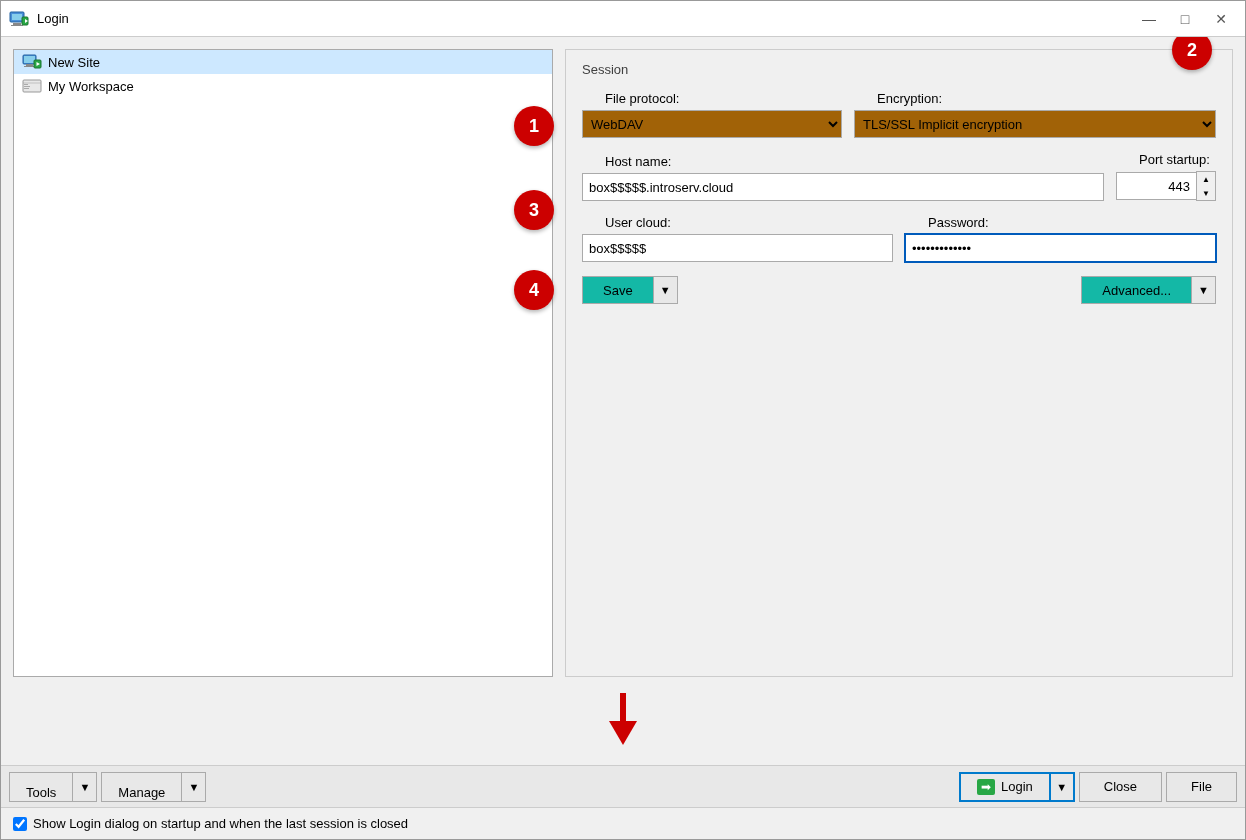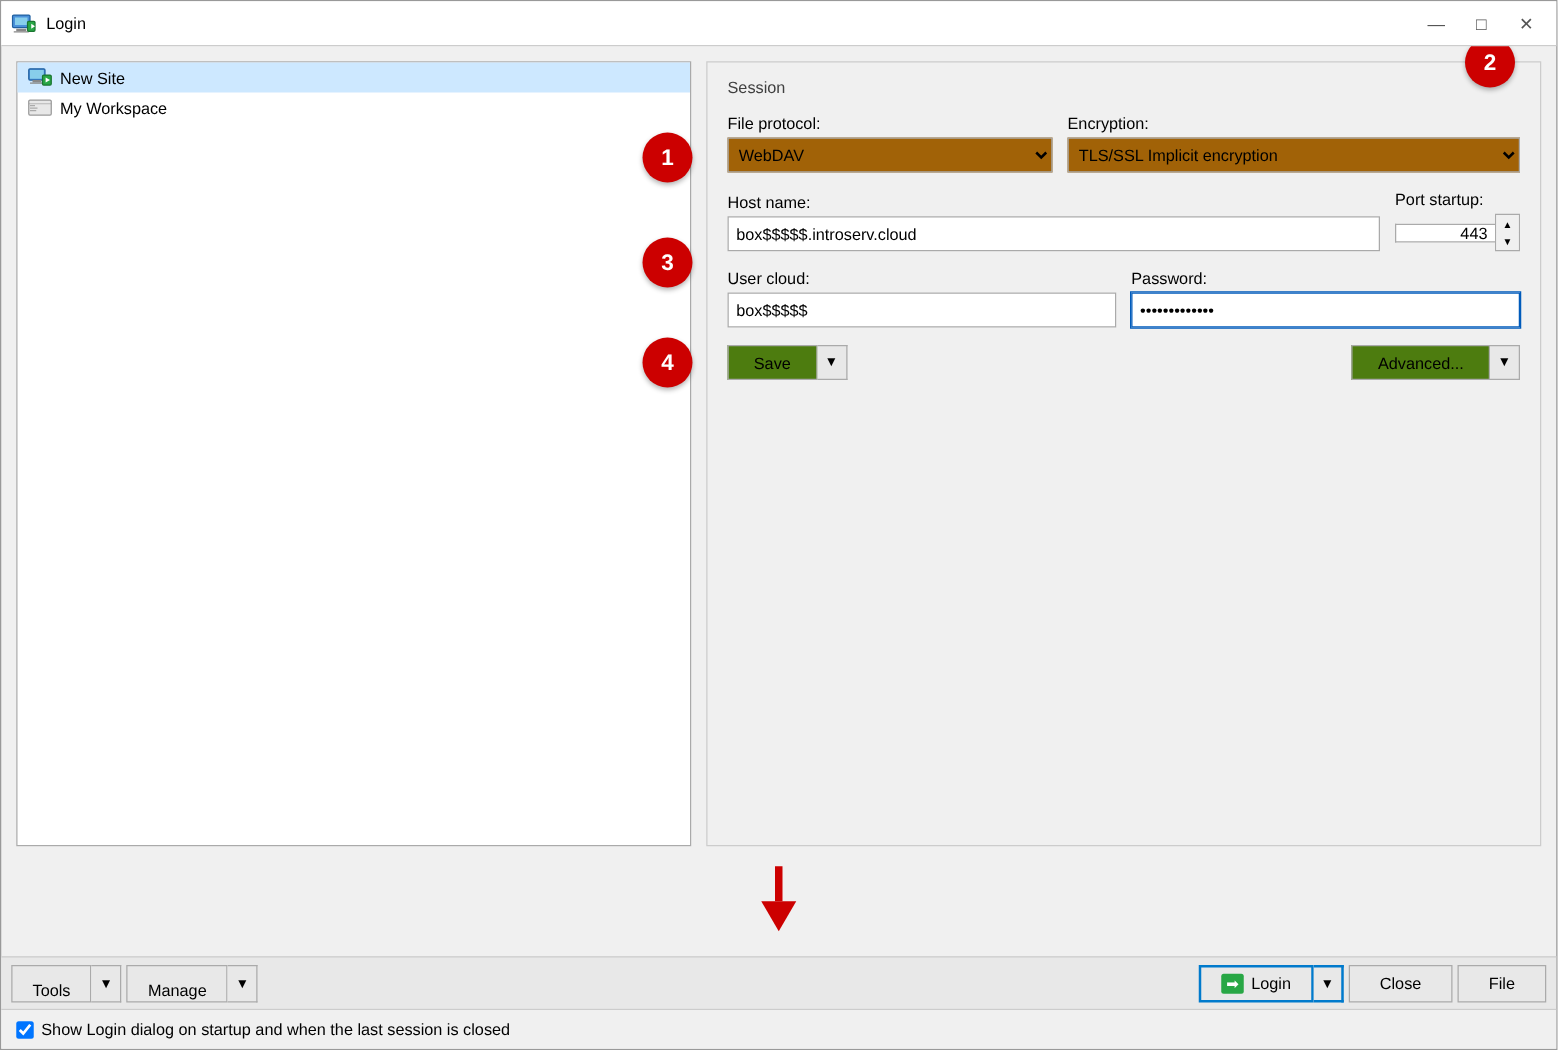--- a/index.html
+++ b/index.html
@@ -131,20 +131,21 @@
     }
     .form-group {
       display: flex;
       flex-direction: column;
       gap: 4px;
     }
     .form-group.grow { flex: 1; }
     .form-label {
       font-size: 13px;
       color: #000;
+      margin-left: 23px;
     }
     .form-select {
       height: 28px;
       border: 1px solid #aaa;
       background: #a16207;
       padding: 0 4px;
       font-size: 13px;
       cursor: pointer;
       appearance: auto;
     }
@@ -167,21 +168,21 @@
       display: flex;
       flex-direction: column;
       gap: 4px;
     }
     .port-input-wrapper {
       display: flex;
       align-items: center;
     }
     .port-input {
       width: 80px;
-      height: 15px;
+      height: 28px;
       border: 1px solid #aaa;
       border-right: none;
       background: #fff;
       padding: 0 6px;
       font-size: 13px;
       text-align: right;
     }
     .port-spinners {
       display: flex;
       flex-direction: column;
@@ -205,21 +206,21 @@
       justify-content: space-between;
       margin-top: 6px;
     }
     .btn-group {
       display: flex;
     }
     .btn-main {
       height: 28px;
       padding: 0 20px;
       border: 1px solid #aaa;
-      background: #4d7c0f;
+      background: #14b8a6;
       font-size: 13px;
       cursor: pointer;
       white-space: nowrap;
     }
     .btn-dropdown {
       height: 28px;
       width: 24px;
       border: 1px solid #aaa;
       border-left: none;
       background: #e8e8e8;

